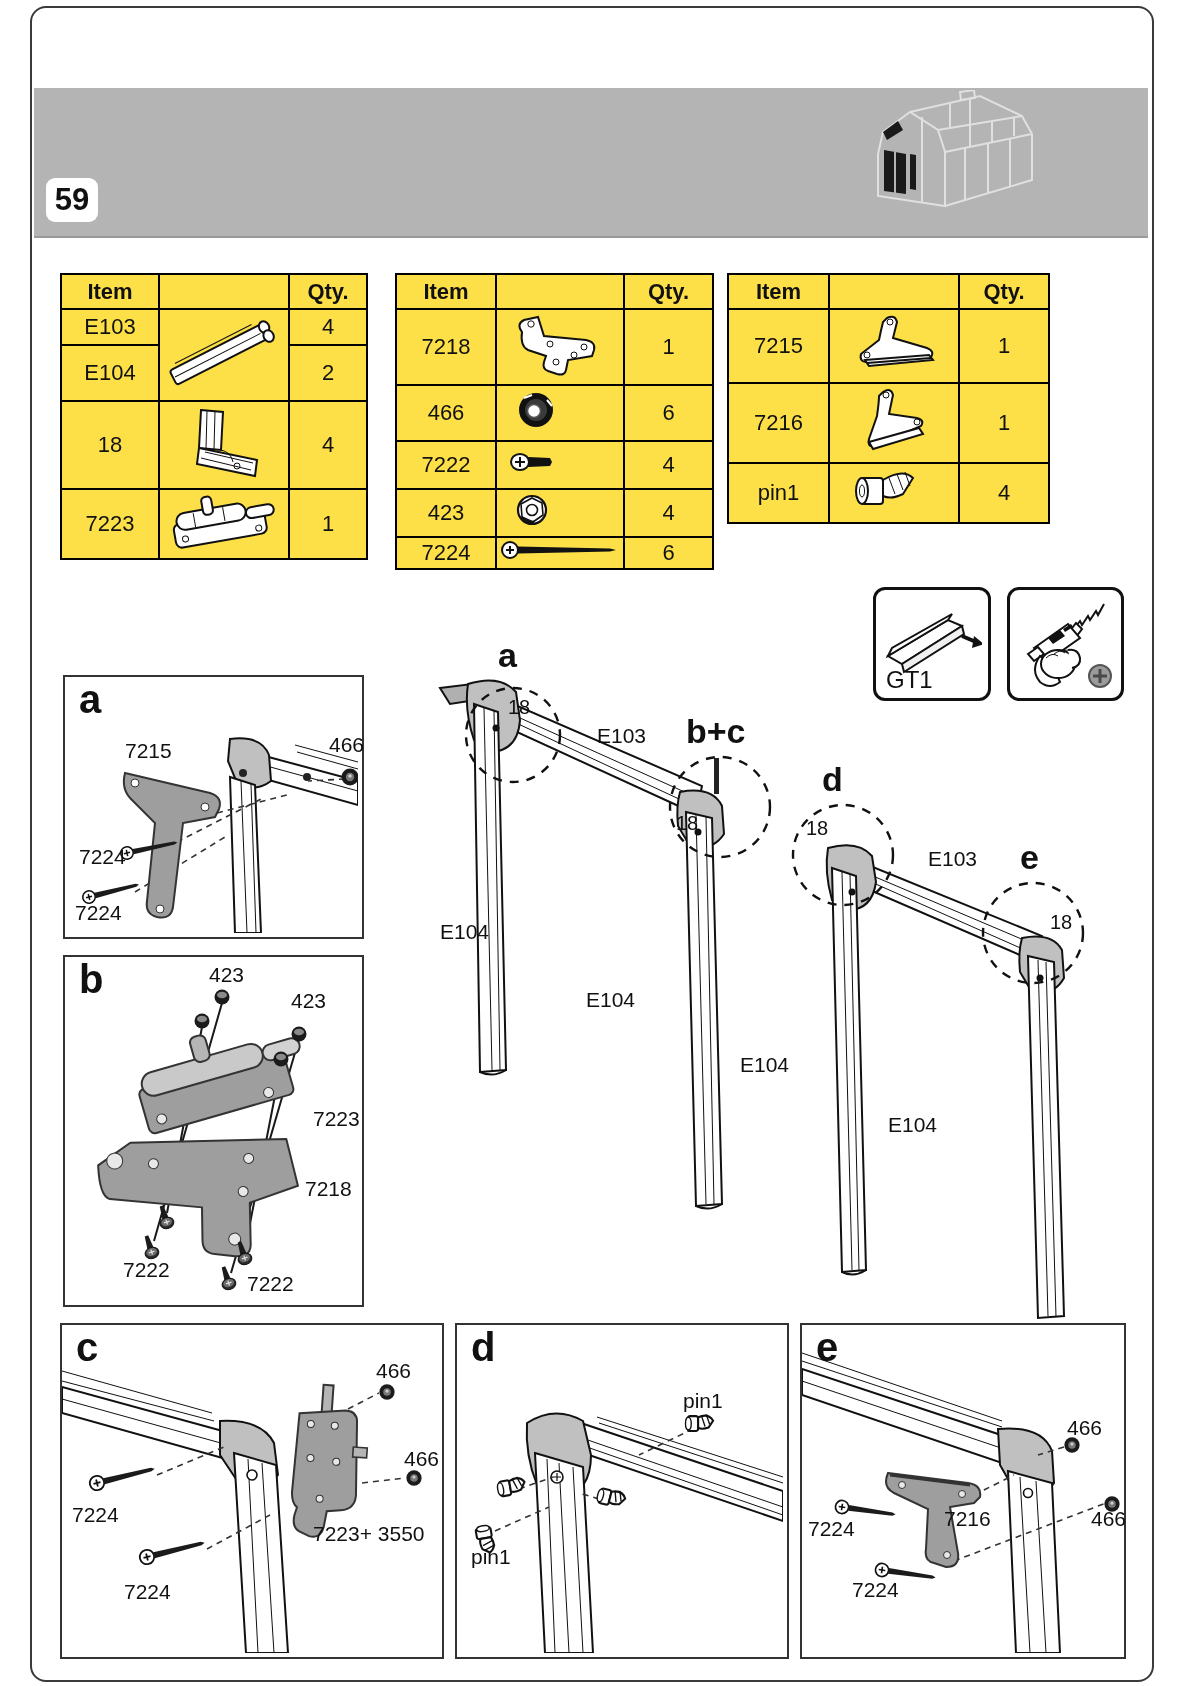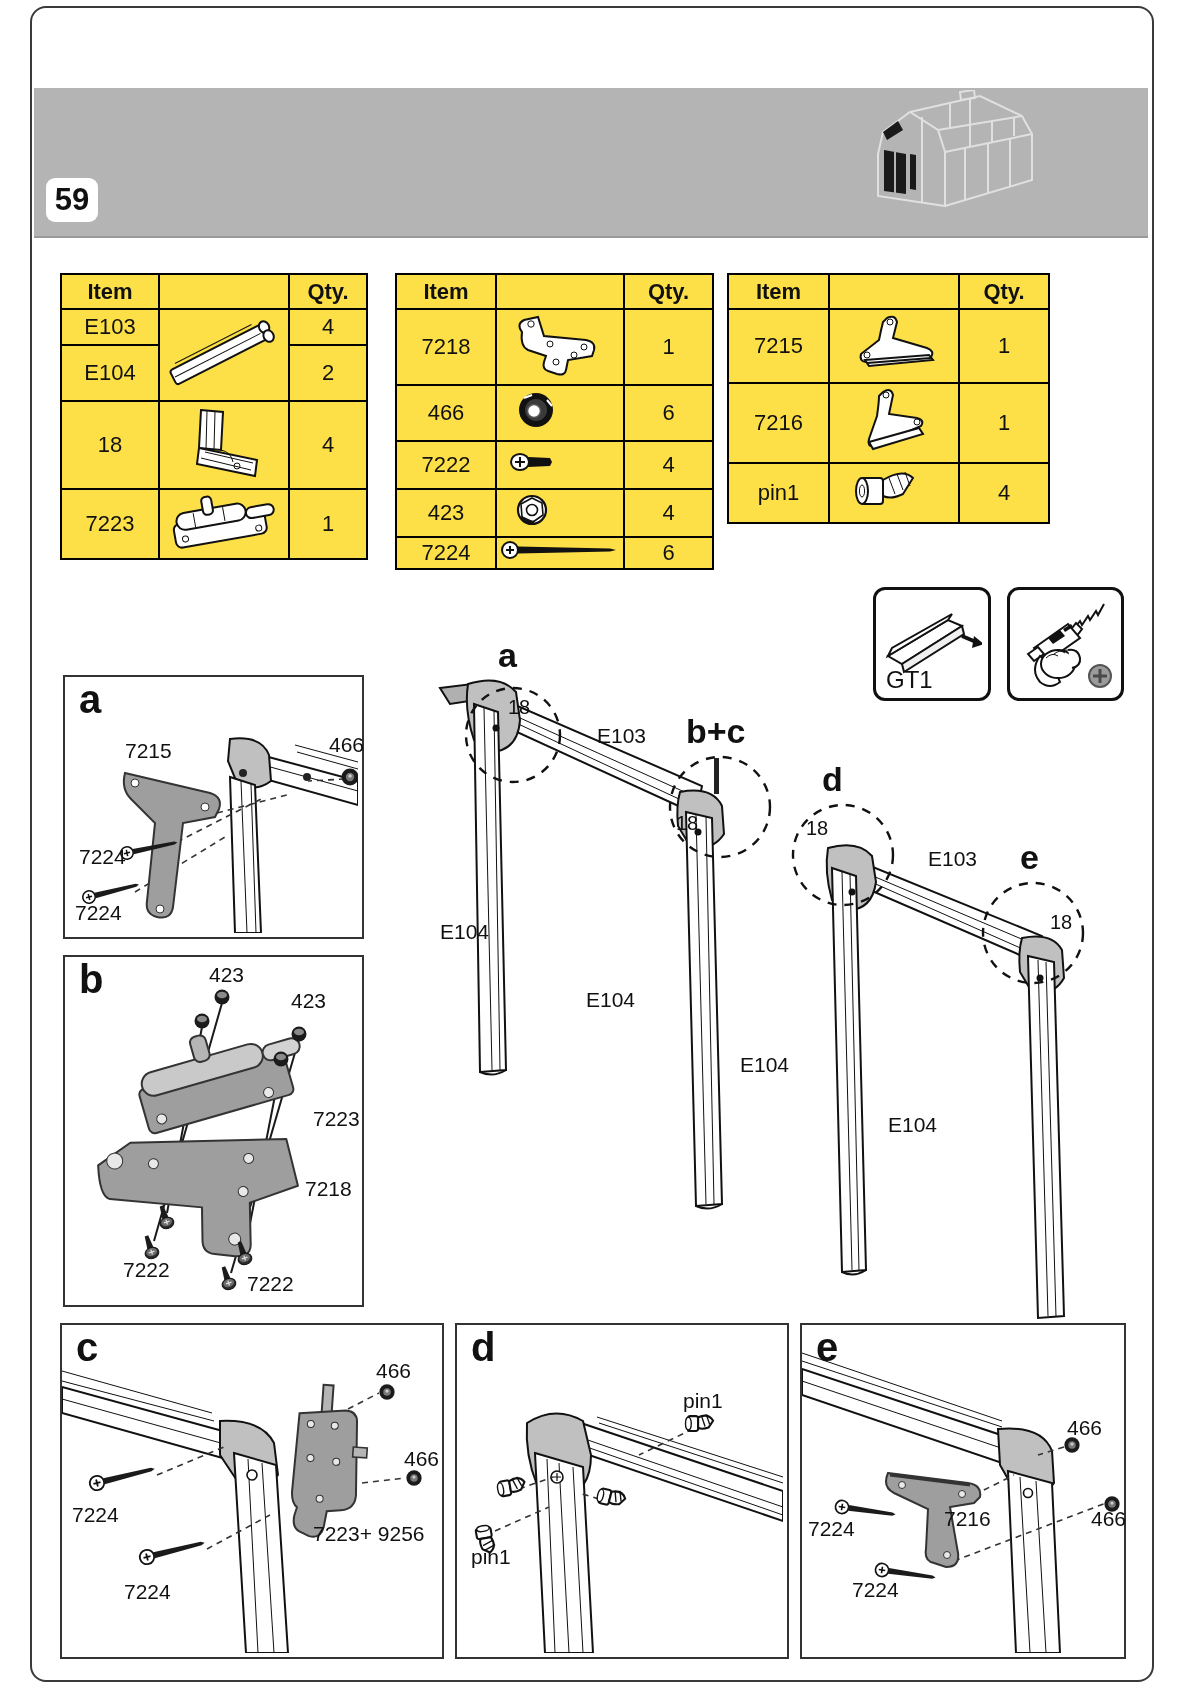--- a/index.html
+++ b/index.html
@@ -446,21 +446,21 @@
         <circle cx="-2" cy="34" r="3.5" fill="#e8e8e8" stroke="#333"></circle>
       </g>
       <use href="#sym-nut-dark" transform="translate(325,67) scale(0.9)"></use>
       <use href="#sym-nut-dark" transform="translate(352,153) scale(0.9)"></use>
       <use href="#sym-screw-long" transform="translate(35,158) rotate(-14) scale(0.9)"></use>
       <use href="#sym-screw-long" transform="translate(85,232) rotate(-14) scale(0.9)"></use>
     </svg>
     <div class="lbl" style="left:314px; top:34px;">466</div>
     <div class="lbl" style="left:342px; top:122px;">466</div>
     <div class="lbl" style="left:10px; top:178px;">7224</div>
-    <div class="lbl" style="left:251px; top:197px;">7223+ 9256</div>
+    <div class="lbl" style="left:251px; top:197px;">7223+ 3550</div>
     <div class="lbl" style="left:62px; top:255px;">7224</div>
   </div>
 
   <div class="panel" style="left:455px; top:1323px; width:330px; height:332px;">
     <div class="panel-letter">d</div>
     <svg class="abs" style="left:0;top:0;" width="326" height="328" viewBox="0 0 326 328">
       <path d="M140,92 L326,152 M142,98 L326,158" class="ln1" stroke-width="1.5"></path>
       <polygon points="118,96 326,166 326,196 126,128" class="wht"></polygon>
       <path d="M122,112 L326,182 M124,120 L326,190" class="ln1"></path>
       <path d="M70,98 Q98,80 126,96 L134,130 Q134,168 104,172 L80,160 Q68,130 70,98 Z" class="gry"></path>

